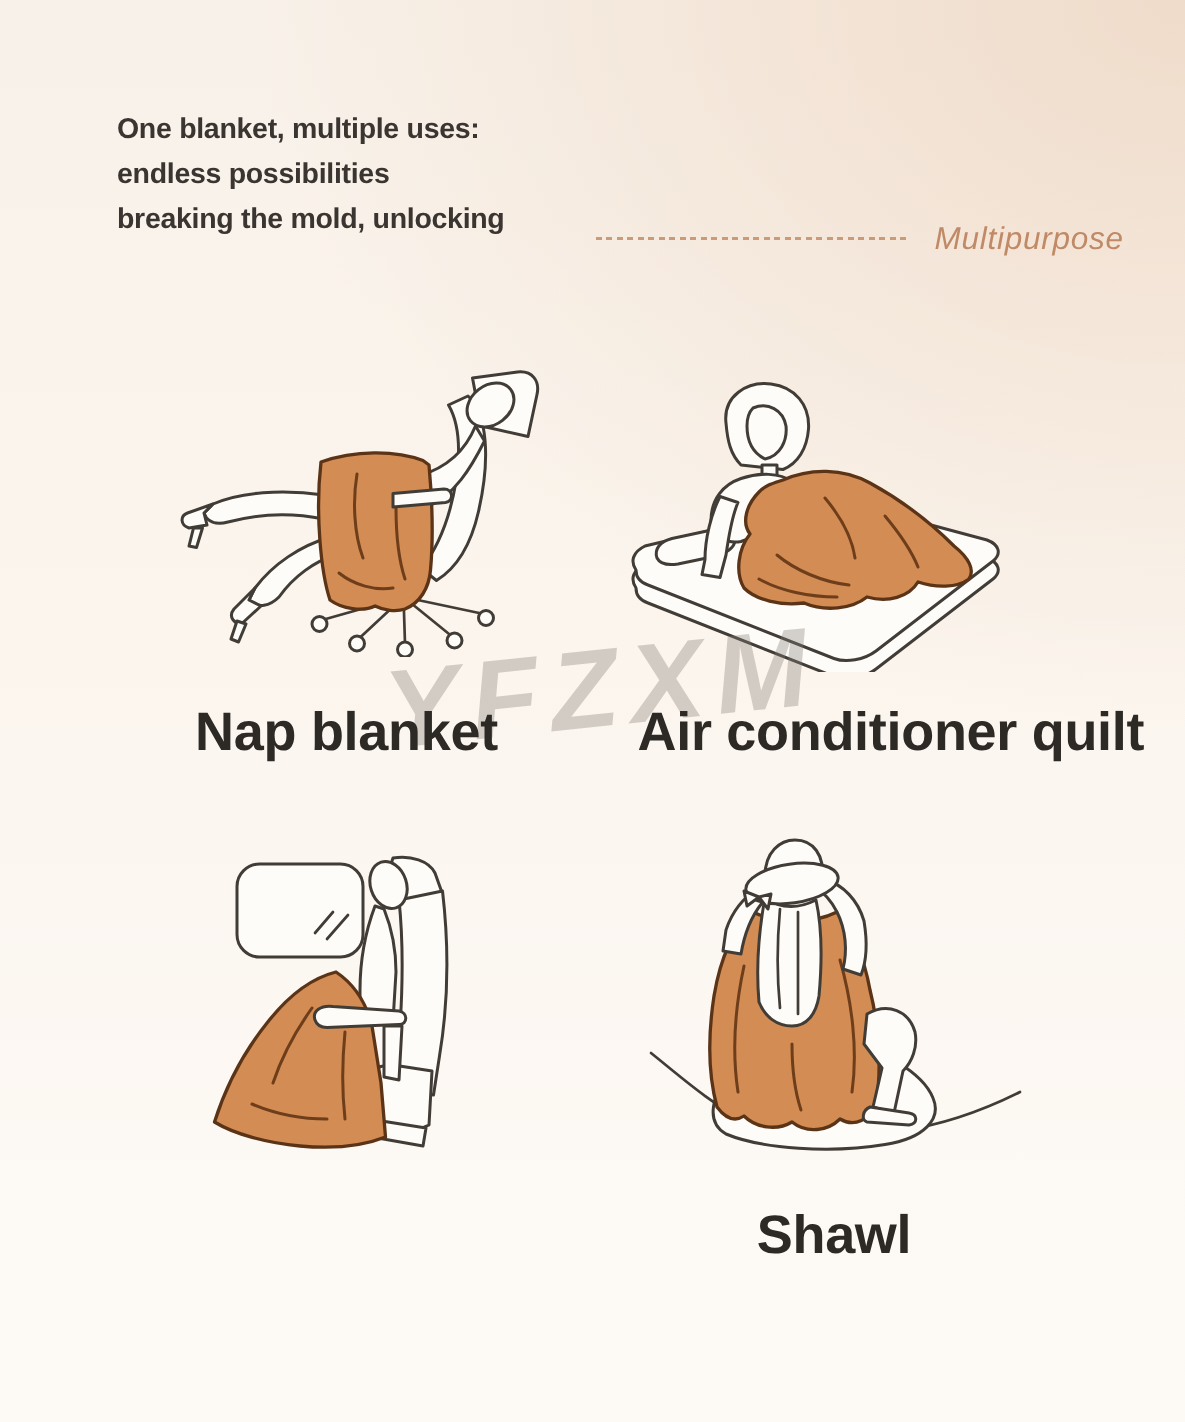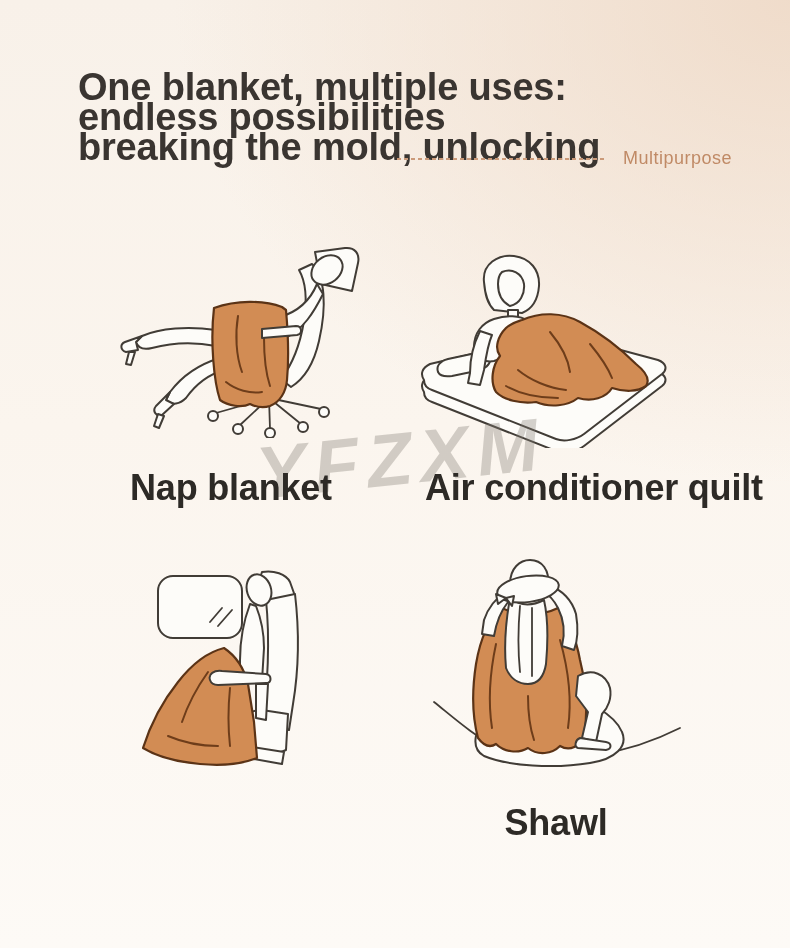--- a/index.html
+++ b/index.html
@@ -6,32 +6,32 @@
   body{width:790px;height:948px;overflow:hidden;font-family:"Liberation Sans",sans-serif;}
   .page{
     position:relative;width:790px;height:948px;overflow:hidden;
     background:
       radial-gradient(130% 85% at 100% 0%, rgba(238,216,197,0.85) 0%, rgba(238,216,197,0) 60%),
       linear-gradient(180deg,#f8f1e9 0%,#fbf5ee 45%,#fdfaf6 100%);
   }
   
   .title{
     position:absolute;left:78px;top:72px;margin:0;
-    font-size:38px;line-height:30px;font-weight:700;color:#3a3531;
+    font-size:19px;line-height:30px;font-weight:700;color:#3a3531;
     letter-spacing:-0.2px;
   }
   .title span{display:block;}
   .tag-row{position:absolute;left:397px;top:148px;width:330px;height:22px;}
   .dash-line{
     position:absolute;left:0;top:10px;width:210px;height:2px;
     background-image:repeating-linear-gradient(90deg,#cb9a79 0 4px,transparent 4px 7px);
   }
   .tagline{
     position:absolute;left:226px;top:0;
-    font-size:18px;color:#c08a66;letter-spacing:0.5px;white-space:nowrap;
+    font-size:21px;color:#c08a66;letter-spacing:0.5px;white-space:nowrap;font-style:italic;
   }
   
   .watermark{
     position:absolute;left:256px;top:416px;z-index:2;
     font-size:74px;font-weight:700;font-style:italic;letter-spacing:8px;
     color:rgba(132,126,118,0.35);
     transform:rotate(-6deg);white-space:nowrap;pointer-events:none;
   }
   
   .fig{position:absolute;z-index:1;}

